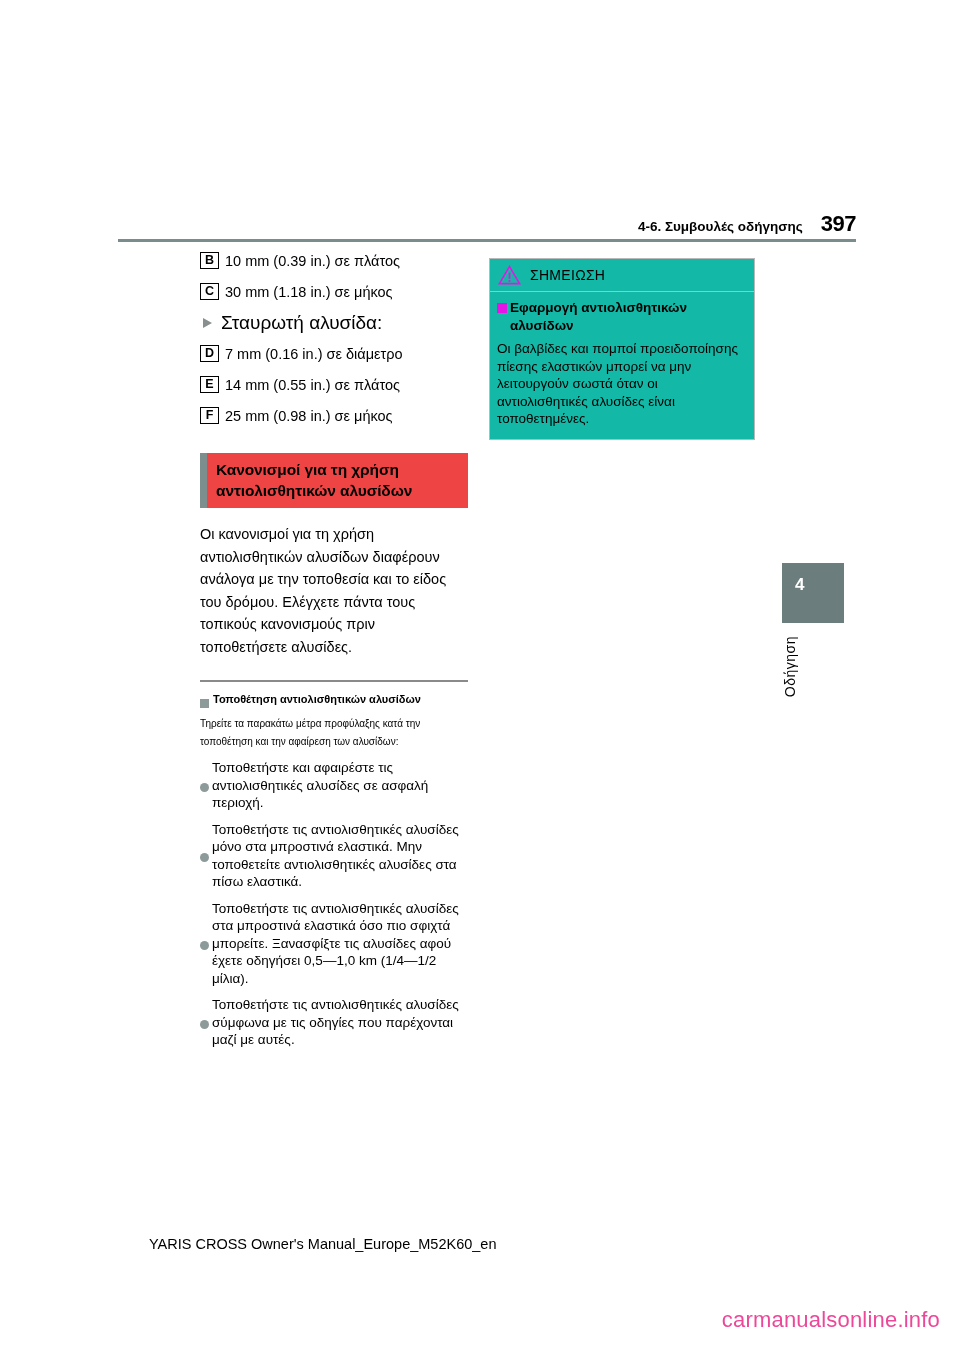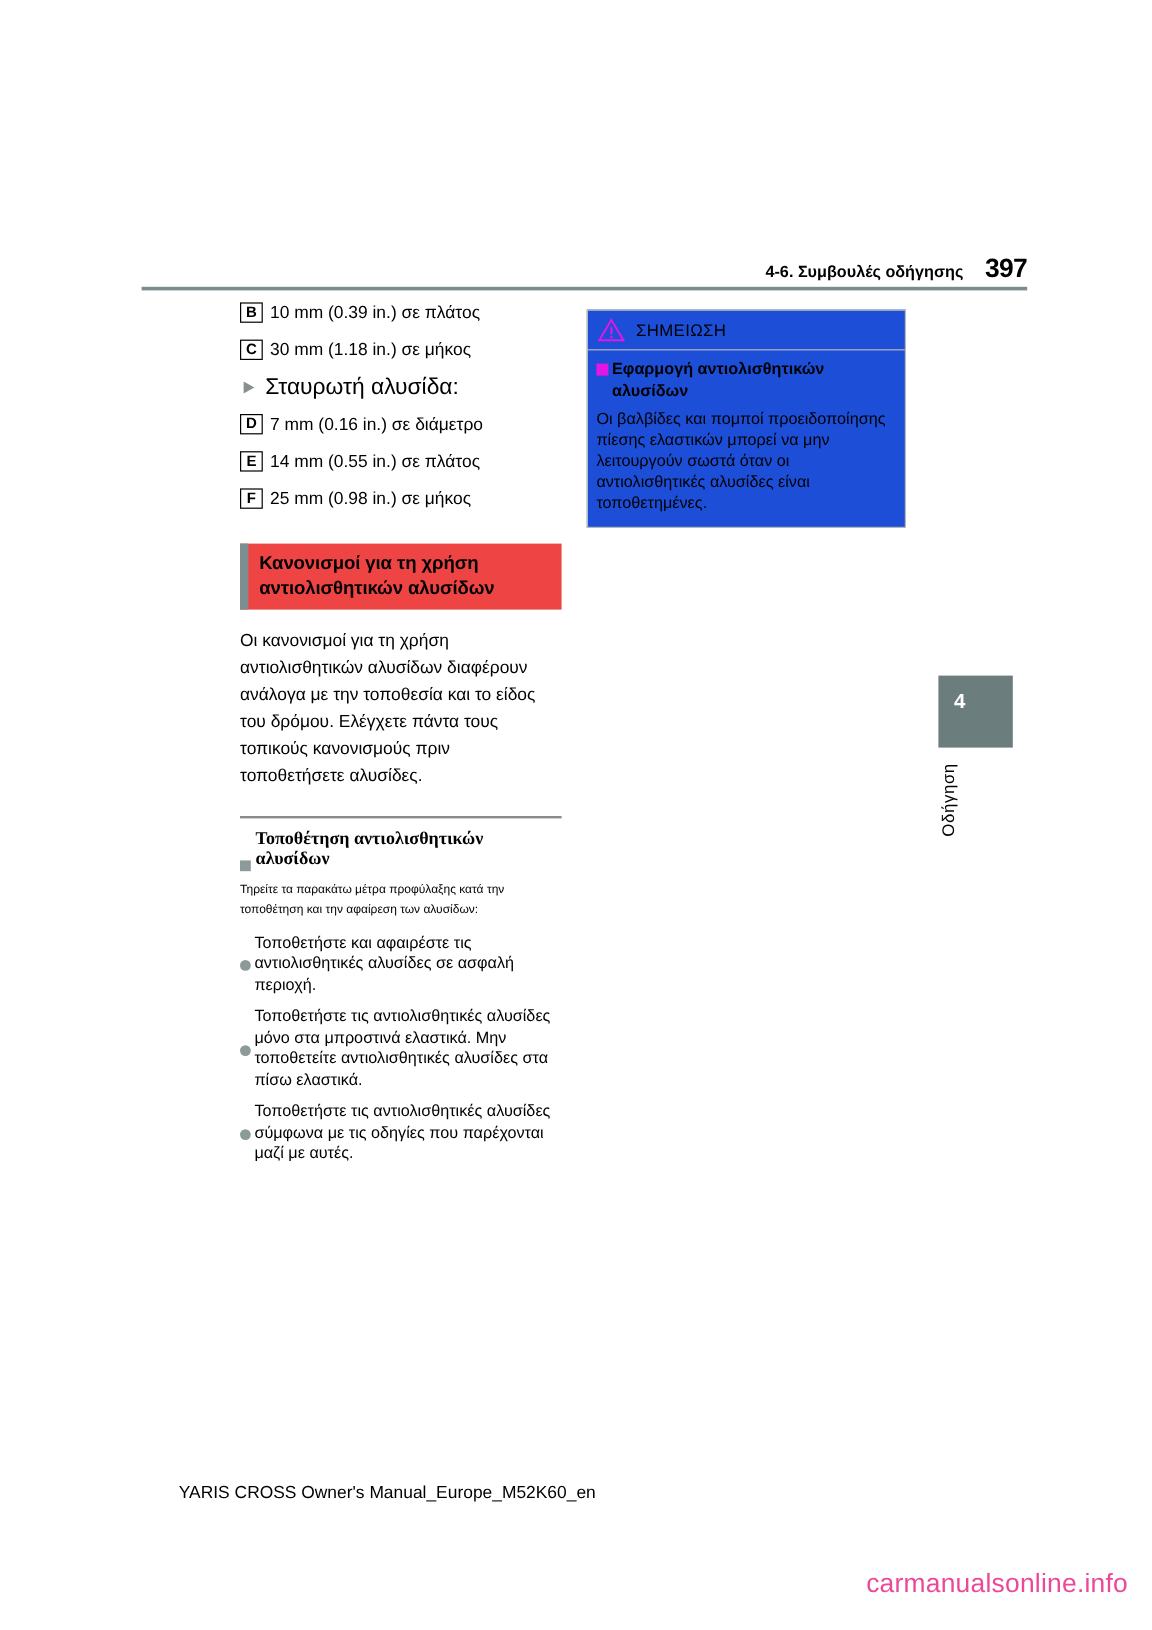--- a/index.html
+++ b/index.html
@@ -143,25 +143,24 @@
   }
   .subsec-rule {
     height: 1.5px;
     background: #8a8a8a;
     width: 268px;
     margin-bottom: 9px;
   }
   .subsec-head {
     display: flex;
     align-items: flex-end;
-    font-size: 15px;
+    font-size: 11px;
     font-weight: bold;
     line-height: 17.5px;
     margin-bottom: 7px;
-    font-family: Liberation Serif, serif;
   }
   .sq-gray {
     width: 9px; height: 9px;
     background: #8d9a9a;
     margin-right: 4px;
     margin-top: 4px;
     flex: 0 0 auto;
   }
   .subsec-head-text { display: block; }
 
@@ -184,21 +183,21 @@
     background: #8d9a9a;
     margin-right: 3px;
     margin-top: 4px;
     flex: 0 0 auto;
   }
   .bullet-text { display: block; }
 
   
   .notice-box {
     border: 1px solid #b8b8b8;
-    background: #1d4ed8;
+    background: #14b8a6;
     width: 264px;
   }
   .notice-head {
     display: flex;
     align-items: center;
     padding: 4px 6px 4px 8px;
     border-bottom: 1px solid #b8b8b8;
     height: 24px;
   }
   .warn-tri {
@@ -346,20 +345,24 @@
     <div class="bullet-item">
       <span class="dot-gray"></span>
       <span class="bullet-text">Τοποθετήστε και αφαιρέστε τις αντιολισθητικές αλυσίδες σε ασφαλή περιοχή.</span>
     </div>
 
     <div class="bullet-item">
       <span class="dot-gray"></span>
       <span class="bullet-text">Τοποθετήστε τις αντιολισθητικές αλυσίδες μόνο στα μπροστινά ελαστικά. Μην τοποθετείτε αντιολισθητικές αλυσίδες στα πίσω ελαστικά.</span>
     </div>
 
+    <div class="bullet-item">
+      <span class="dot-gray"></span>
+      <span class="bullet-text">Τοποθετήστε τις αντιολισθητικές αλυσίδες στα μπροστινά ελαστικά όσο πιο σφιχτά μπορείτε. Ξανασφίξτε τις αλυσίδες αφού έχετε οδηγήσει 0,5—1,0 km (1/4—1/2 μίλια).</span>
+    </div>
 
     <div class="bullet-item">
       <span class="dot-gray"></span>
       <span class="bullet-text">Τοποθετήστε τις αντιολισθητικές αλυσίδες σύμφωνα με τις οδηγίες που παρέχονται μαζί με αυτές.</span>
     </div>
   </div>
 </div>
 
 <div class="col-right">
   <div class="notice-box">

